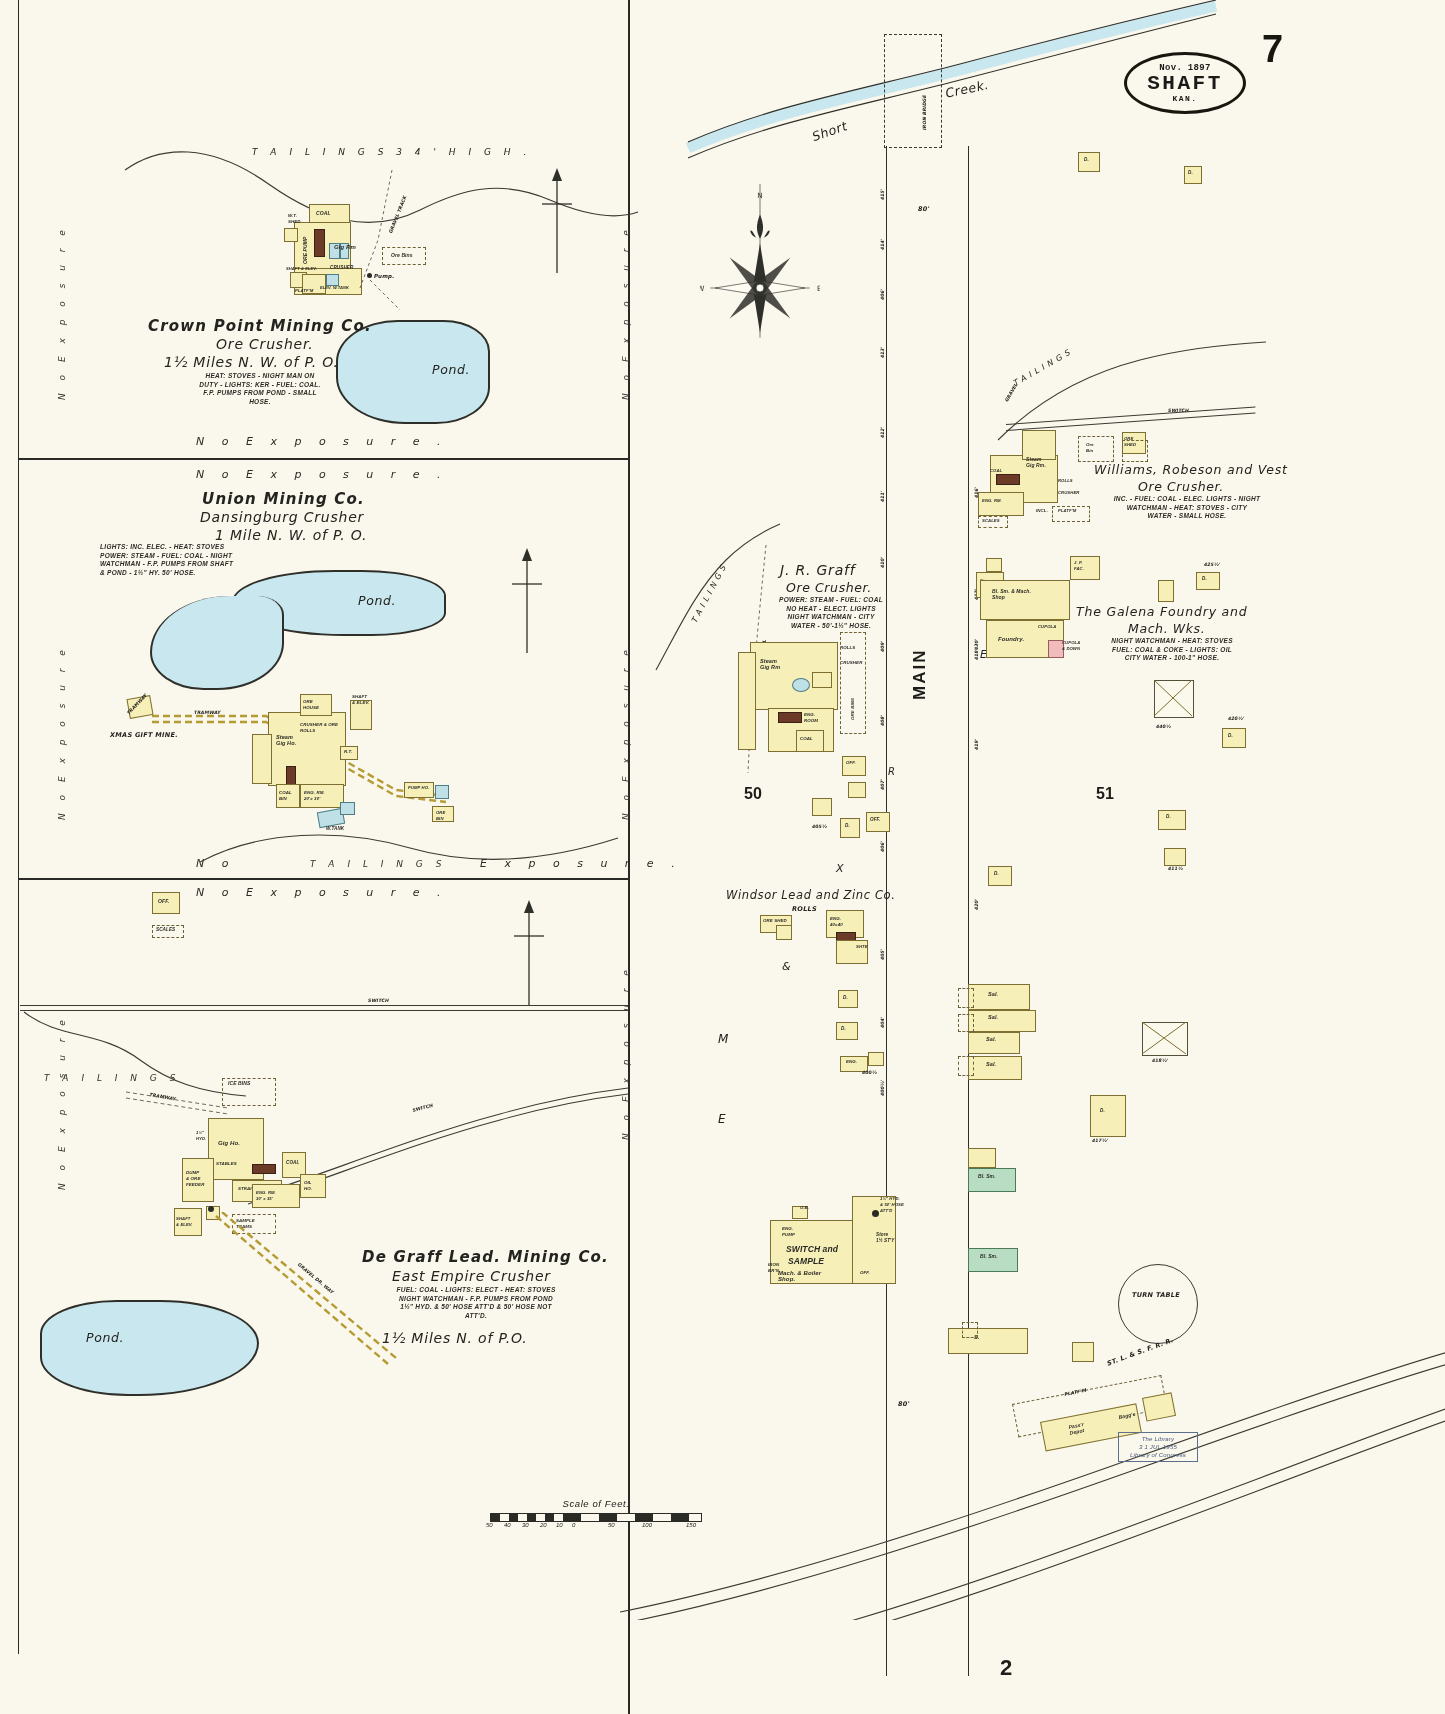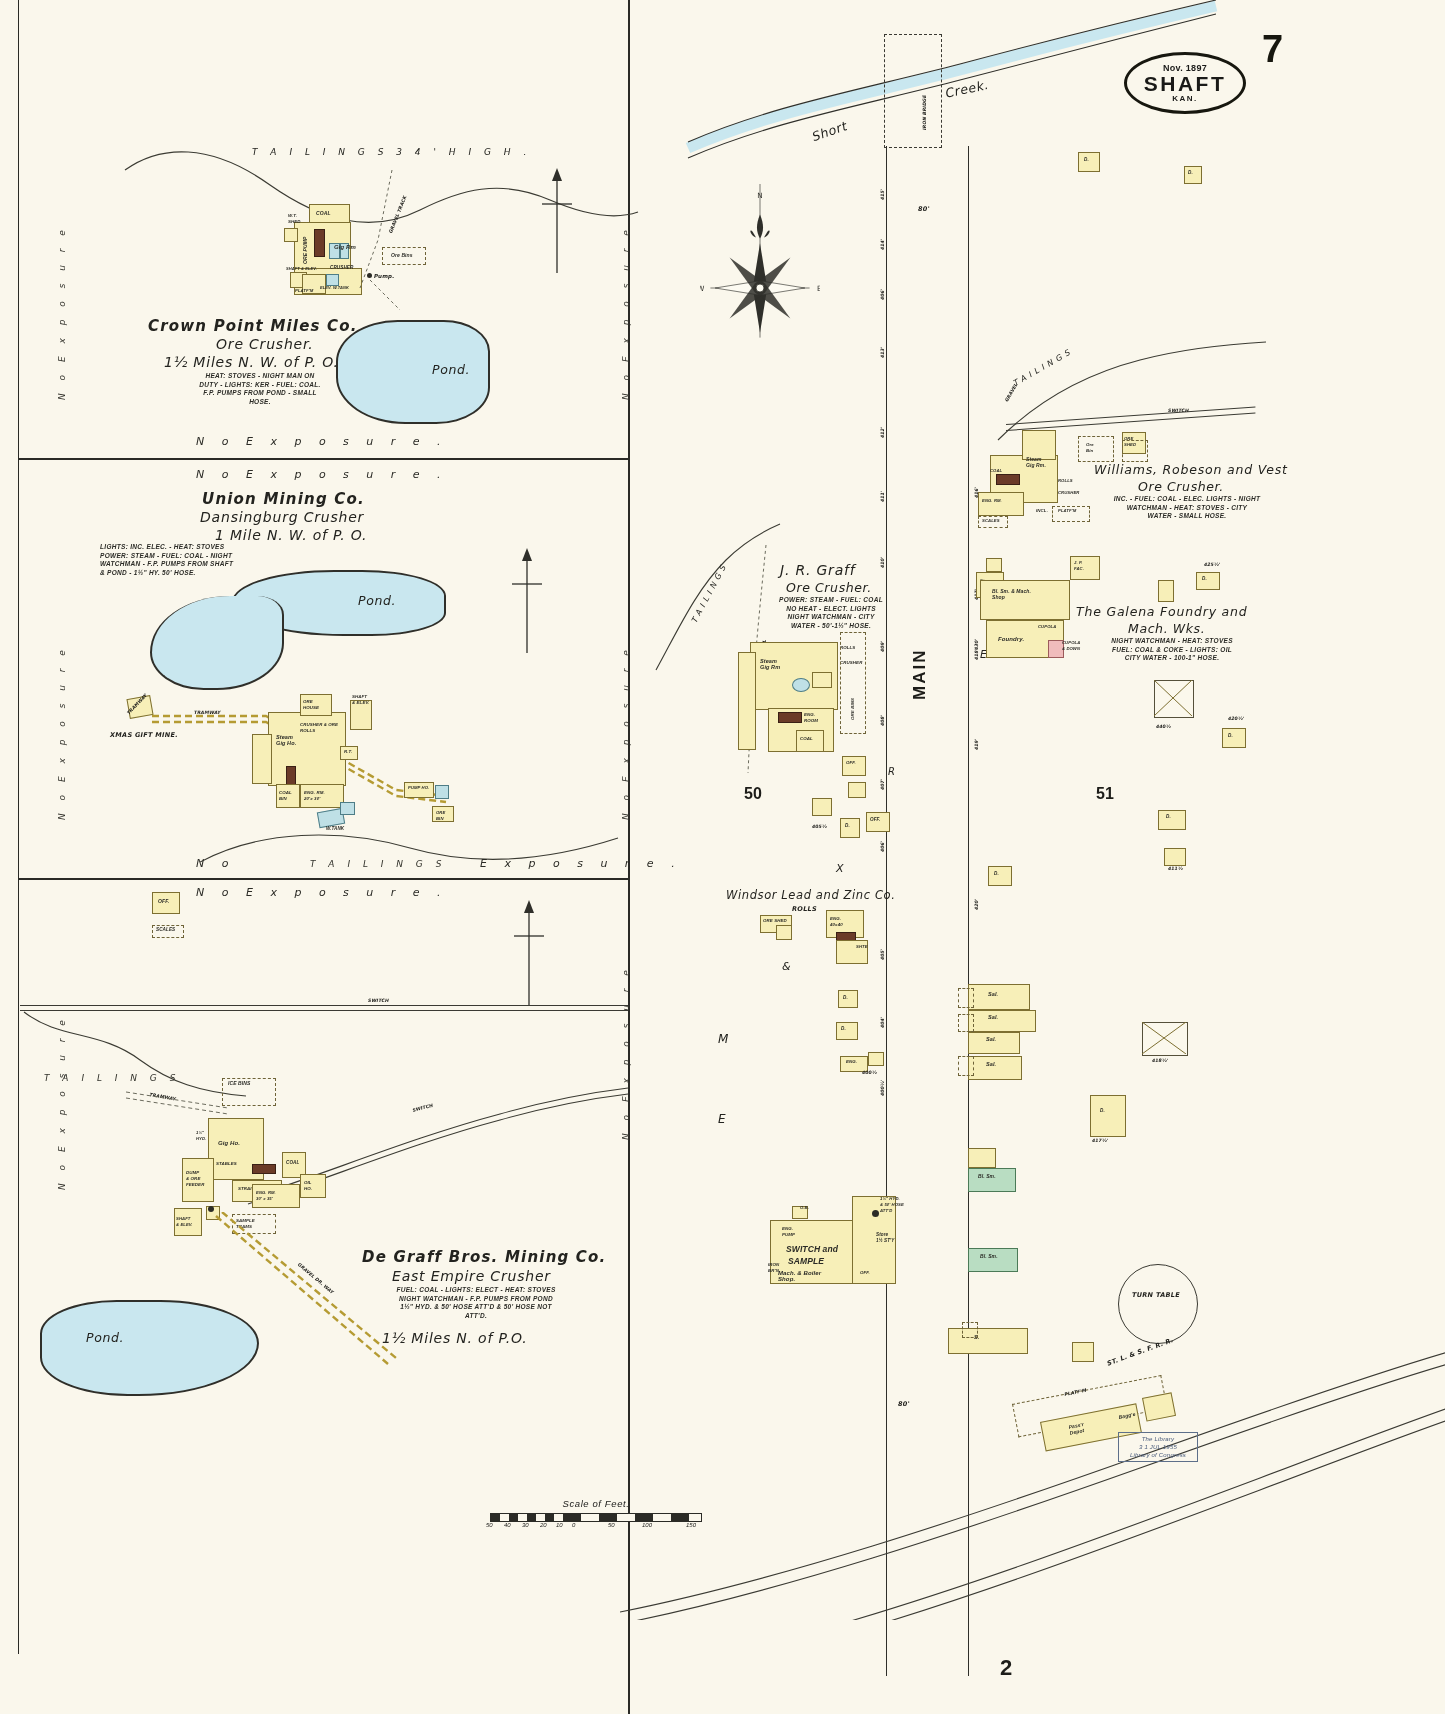--- a/index.html
+++ b/index.html
@@ -86,21 +86,21 @@
 </head>
 <body>
 
 <div class="sheet">
 
   <div class="neat-v" style="left:628px;top:0;bottom:0;"></div>
   <div class="abs" style="left:18px;top:458px;width:610px;height:0;border-top:2px solid #2a2a26;"></div>
   <div class="abs" style="left:18px;top:878px;width:610px;height:0;border-top:2px solid #2a2a26;"></div>
   <div class="abs" style="left:18px;top:0;bottom:60px;width:0;border-left:1.5px solid #2a2a26;"></div>
 
-  <div class="cart" style="left:1124px;top:52px;">
+  <div class="cart" style="left:1124px;top:52px;font-family:Liberation Mono, monospace;">
     <div class="d">Nov. 1897</div>
     <div class="g">SHAFT</div>
     <div class="k">KAN.</div>
   </div>
   <div class="sheetno" style="left:1262px;top:28px;">7</div>
   <div class="blocknum" style="left:1000px;top:1655px;font-size:22px;">2</div>
 
   <div class="lbl rot90" style="left:50px;top:400px;"><span class="spaced-sm">N o  E x p o s u r e</span></div>
   <div class="lbl rot90" style="left:614px;top:400px;"><span class="spaced-sm">N o  E x p o s u r e</span></div>
   <div class="lbl" style="left:196px;top:430px;"><span class="spaced">N o   E x p o s u r e .</span></div>
@@ -143,21 +143,21 @@
 
   <div class="pond" style="left:336px;top:320px;width:150px;height:100px;border-radius:40% 30% 35% 45%;"></div>
   <div class="lbl title-sm" style="left:432px;top:362px;">Pond.</div>
 
   <svg class="abs" style="left:536px;top:168px;" width="42" height="110">
     <line x1="21" y1="8" x2="21" y2="105" stroke="#2f2f2a" stroke-width="1.3"></line>
     <polygon points="21,0 16,13 26,13" fill="#2f2f2a"></polygon>
     <line x1="6" y1="36" x2="36" y2="36" stroke="#2f2f2a" stroke-width="1.3"></line>
   </svg>
 
-  <div class="lbl title-big" style="left:148px;top:317px;">Crown Point Miles Co.</div>
+  <div class="lbl title-big" style="left:148px;top:317px;">Crown Point Mining Co.</div>
   <div class="lbl title-mid" style="left:216px;top:336px;">Ore Crusher.</div>
   <div class="lbl title-mid" style="left:164px;top:354px;">1½ Miles  N. W. of P. O.</div>
   <div class="note abs" style="left:150px;top:372px;width:220px;">HEAT: STOVES - NIGHT MAN ON
 DUTY - LIGHTS: KER - FUEL: COAL.
 F.P. PUMPS FROM POND - SMALL
 HOSE.</div>
 
   <div class="lbl rot90" style="left:50px;top:820px;"><span class="spaced-sm">N o  E x p o s u r e</span></div>
   <div class="lbl rot90" style="left:614px;top:820px;"><span class="spaced-sm">N o  E x p o s u r e</span></div>
 
@@ -293,21 +293,21 @@
   <div class="bt" style="left:196px;top:1130px;font-size:4.2px;">1½"
 HYD.</div>
   <div class="abs" style="left:208px;top:1206px;width:6px;height:6px;border-radius:50%;background:#2b2b26;"></div>
 
   <svg class="abs" style="left:210px;top:1212px;" width="200" height="160">
     <path d="M6,4 L178,152" fill="none" stroke="#b59b33" stroke-width="2.4" stroke-dasharray="7,4"></path>
     <path d="M12,0 L186,146" fill="none" stroke="#b59b33" stroke-width="2.4" stroke-dasharray="7,4"></path>
   </svg>
   <div class="lbl micro rotm" style="left:300px;top:1262px;transform:rotate(40deg);">GRAVEL DR. WAY</div>
 
-  <div class="lbl title-big" style="left:362px;top:1248px;">De Graff Bros. Mining Co.</div>
+  <div class="lbl title-big" style="left:362px;top:1248px;">De Graff Lead. Mining Co.</div>
   <div class="lbl title-mid" style="left:392px;top:1268px;">East Empire Crusher</div>
   <div class="note abs" style="left:356px;top:1286px;width:240px;">FUEL: COAL - LIGHTS: ELECT - HEAT: STOVES
 NIGHT WATCHMAN - F.P. PUMPS FROM POND
 1½" HYD. &amp; 50' HOSE ATT'D &amp; 50' HOSE NOT
 ATT'D.</div>
   <div class="lbl title-mid" style="left:382px;top:1330px;">1½ Miles  N. of P.O.</div>
 
   <div class="pond" style="left:40px;top:1300px;width:215px;height:92px;border-radius:35% 45% 55% 40%;"></div>
   <div class="lbl title-sm" style="left:86px;top:1330px;">Pond.</div>
 

